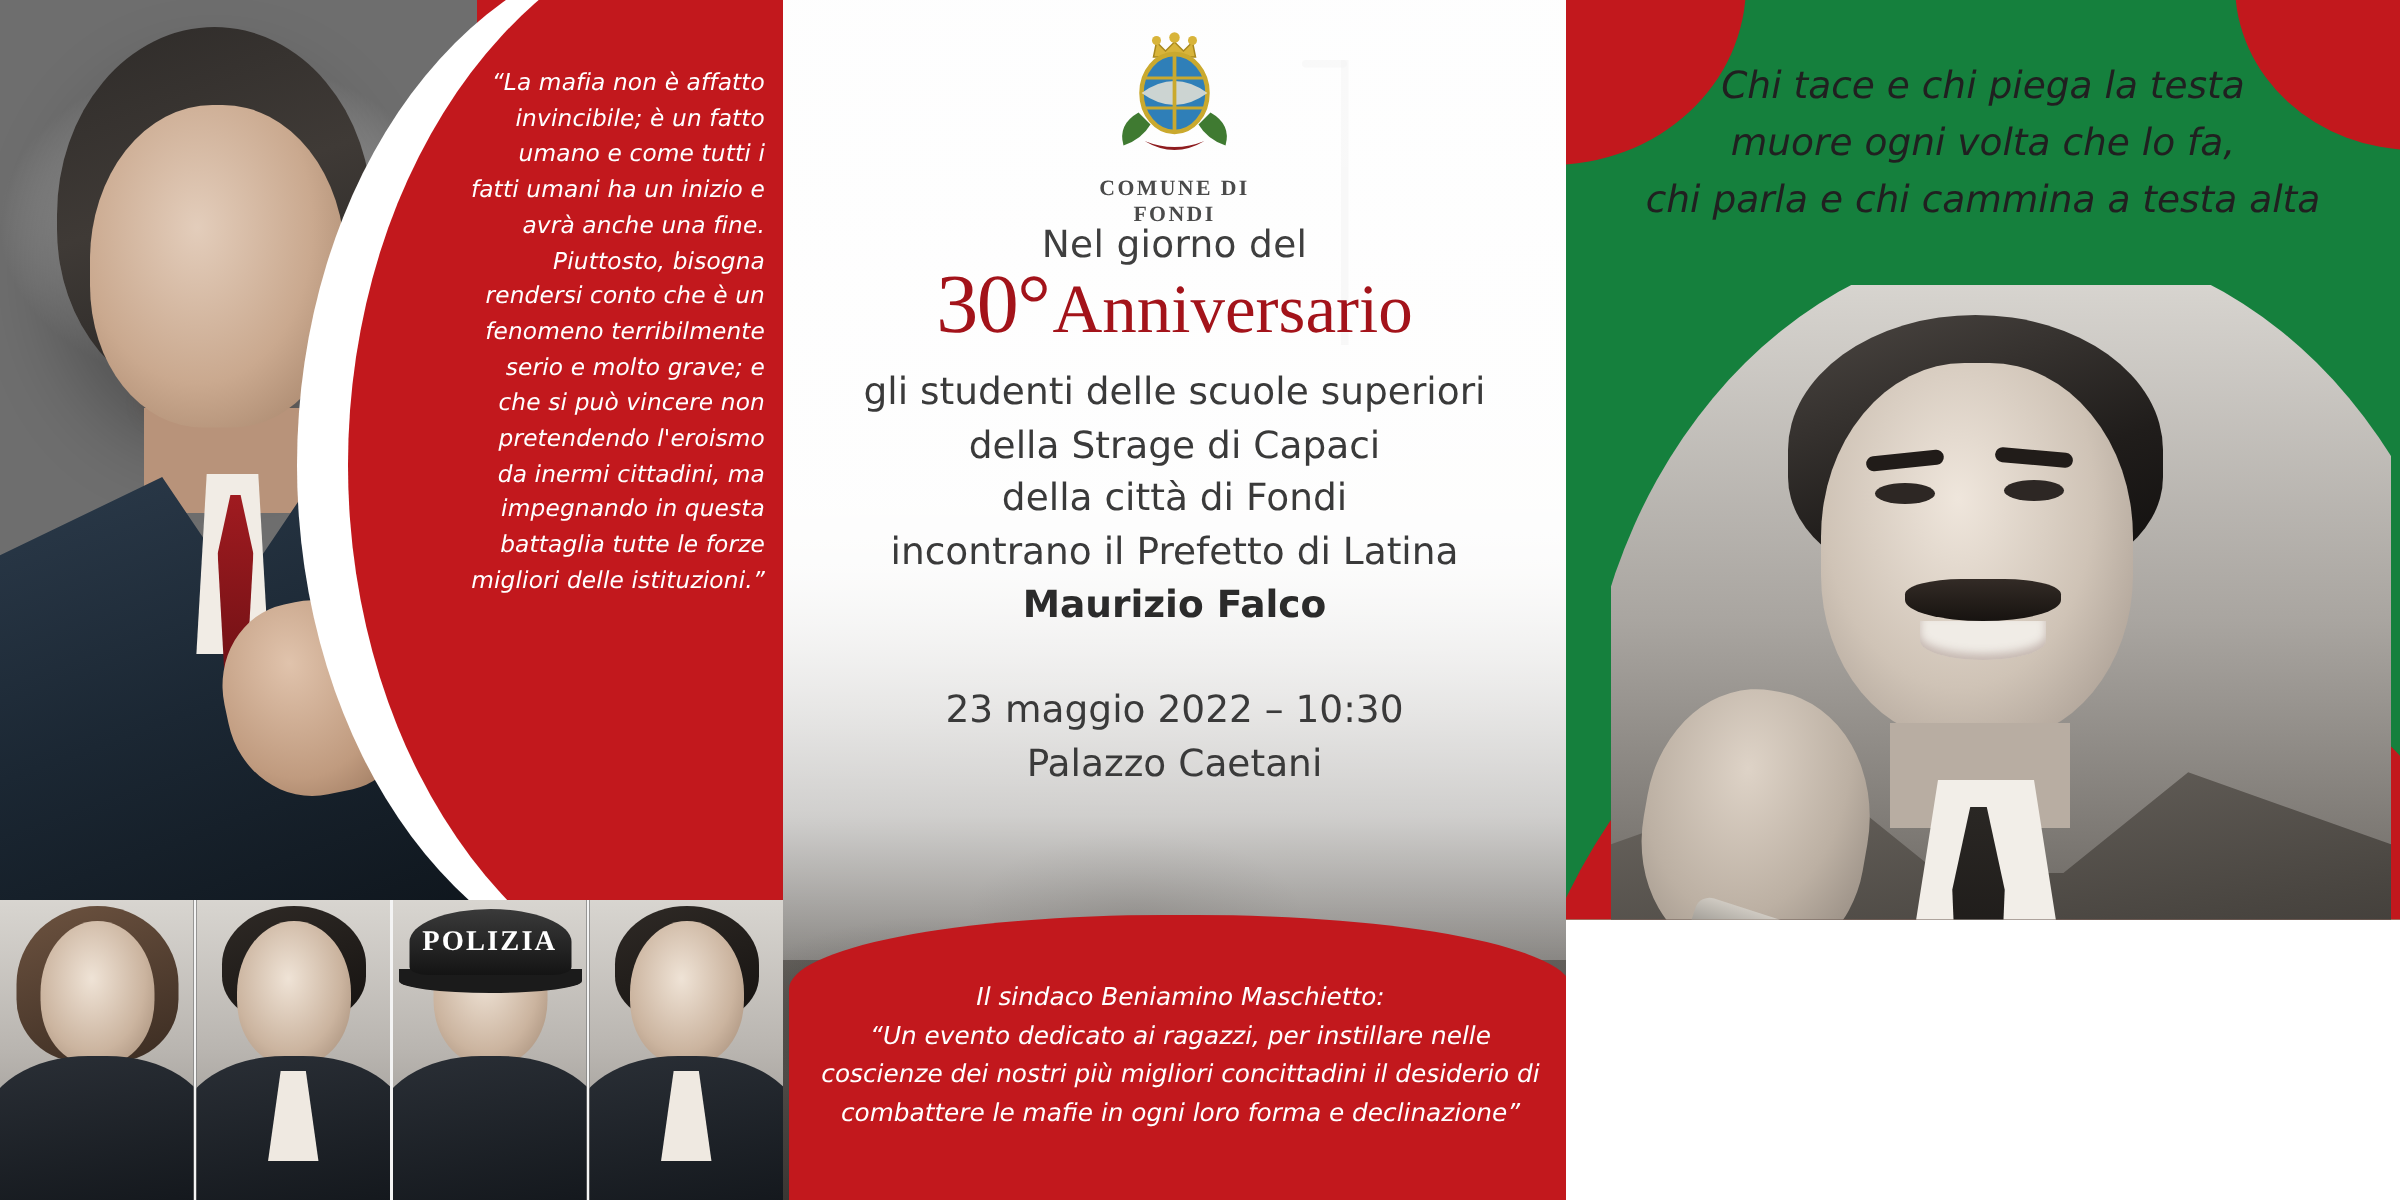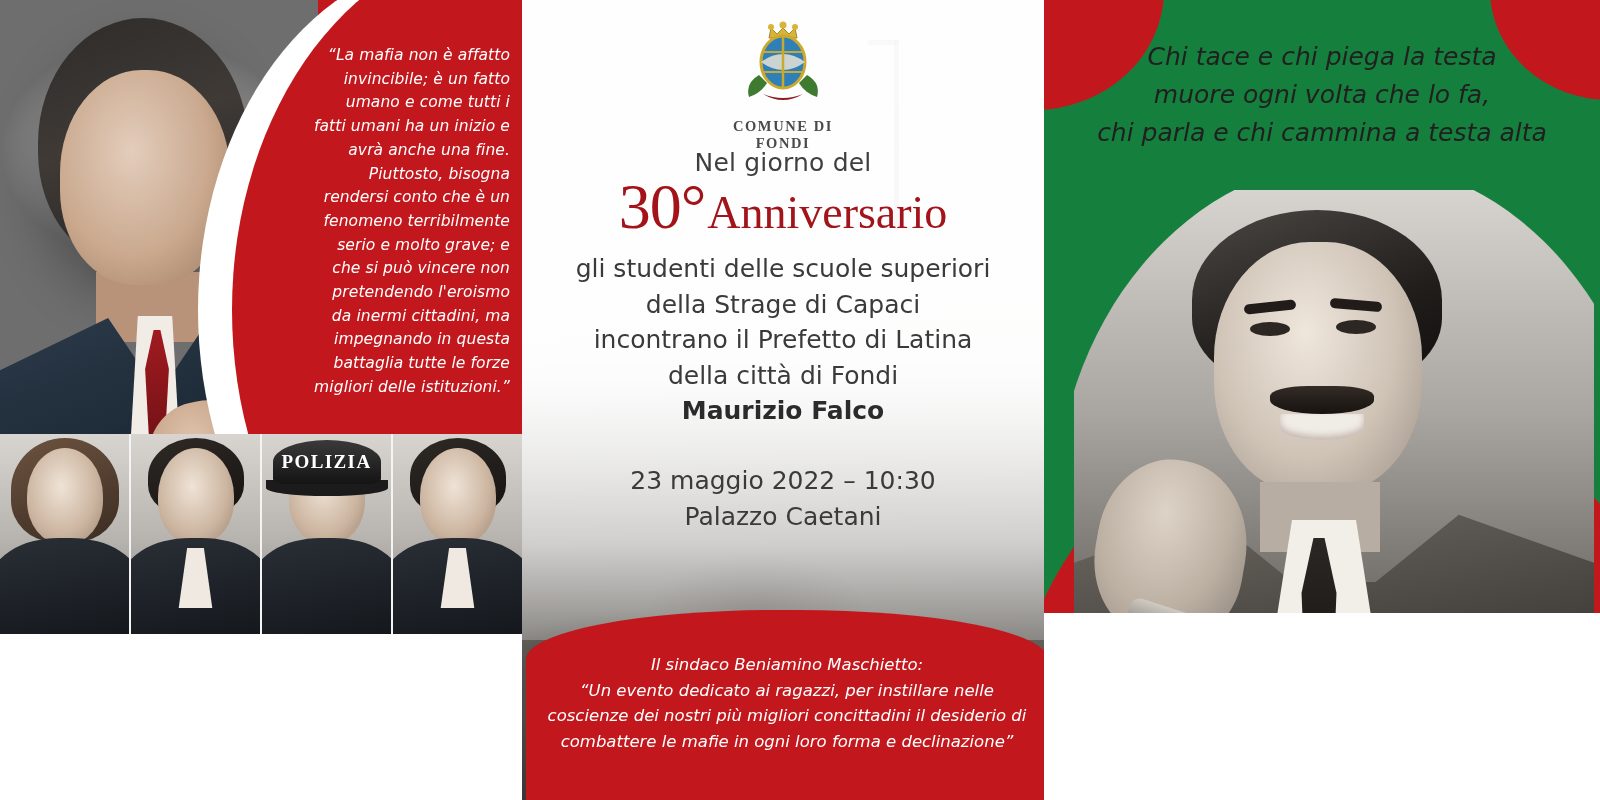--- a/index.html
+++ b/index.html
@@ -8,21 +8,21 @@
     background:#ffffff;
     font-family:"Liberation Sans", sans-serif;
   }
   #poster {
     position:relative; width:1600px; height:800px; overflow:hidden;
     background:#ffffff;
   }
 
   
   .left-panel {
-    position:absolute; left:0; top:0; width:532px; height:634px;
+    position:absolute; left:0; top:0; width:532px; height:800px;
     background:#c2181d; overflow:hidden;
   }
   
   .falcone-left-photo {
     position:absolute; left:0; top:0; width:318px; height:600px;
     overflow:hidden;
     background:
       radial-gradient(ellipse 150px 110px at 150px 150px, #cfcfcf 0%, #a9a9a9 45%, #8d8d8d 70%, #6e6e6e 100%),
       linear-gradient(180deg,#bdbdbd 0%, #8e8e8e 40%, #5a5a5a 75%, #3a3a3a 100%);
   }
@@ -177,21 +177,21 @@
 
   .center-text { position:absolute; left:0; top:148px; width:100%; text-align:center; z-index:5; }
   .nel-giorno {
     font-family:"DejaVu Sans", sans-serif;
     font-size:25px; color:#3f3f3f; letter-spacing:0.2px;
   }
   .anniv-line {
     margin-top:-2px; display:flex; align-items:baseline; justify-content:center;
     color:#a3131a; font-family:"Liberation Serif", serif;
   }
-  .anniv-num { font-size:64px; line-height:1; font-weight:normal; letter-spacing:-1px; }
+  .anniv-num { font-size:56px; line-height:1; font-weight:normal; letter-spacing:-1px; }
   .anniv-word { font-size:46px; line-height:1; margin-left:2px; }
   .center-sub {
     margin-top:12px; font-family:"DejaVu Sans", sans-serif;
     font-size:25px; line-height:1.42; color:#3a3a3a;
   }
   .center-sub .bold { font-weight:bold; color:#2b2b2b; }
   .center-when {
     margin-top:34px; font-family:"DejaVu Sans", sans-serif;
     font-size:25px; line-height:1.45; color:#3a3a3a;
   }
@@ -377,22 +377,22 @@
 
     <div class="center-text">
       <div class="nel-giorno">Nel giorno del</div>
       <div class="anniv-line">
         <span class="anniv-num">30°</span>
         <span class="anniv-word">Anniversario</span>
       </div>
       <div class="center-sub">
         <div>gli studenti delle scuole superiori</div>
         <div>della Strage di Capaci</div>
+        <div>della città di Fondi</div>
         <div>incontrano il Prefetto di Latina</div>
-        <div>della città di Fondi</div>
         <div class="bold">Maurizio Falco</div>
       </div>
       <div class="center-when">
         <div>23 maggio 2022 – 10:30</div>
         <div>Palazzo Caetani</div>
       </div>
     </div>
 
     <div class="center-footer">
       <div class="red-shape"></div>

